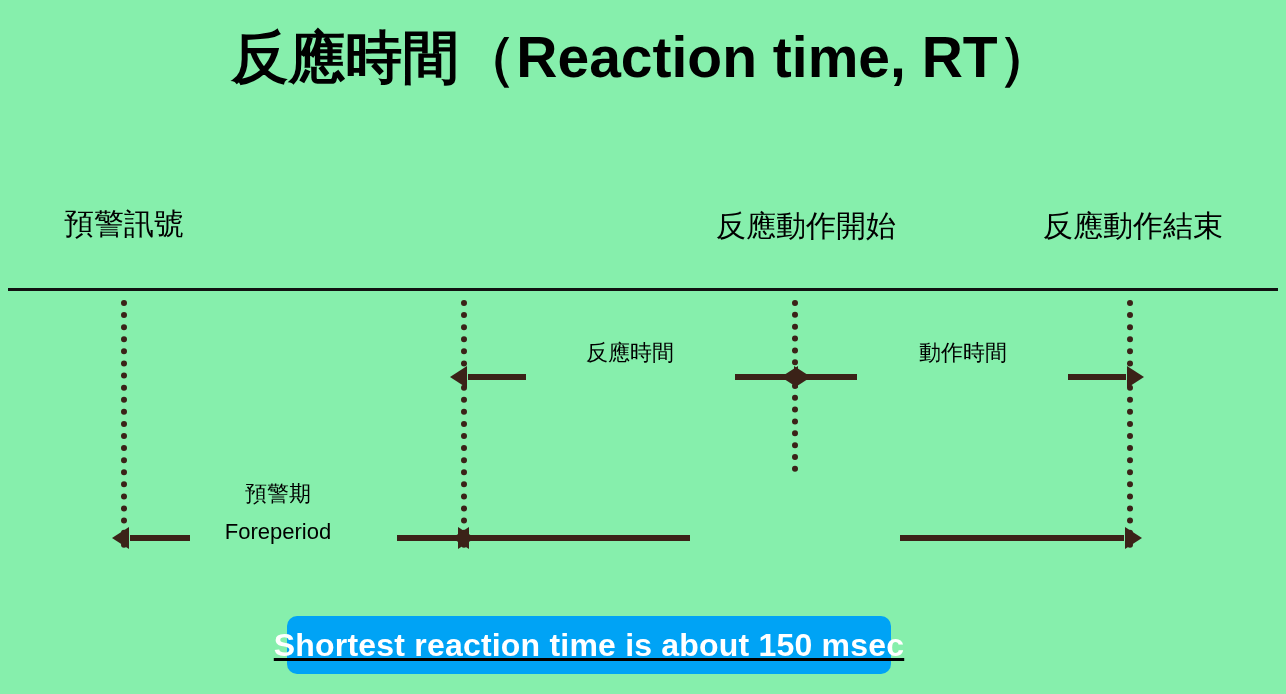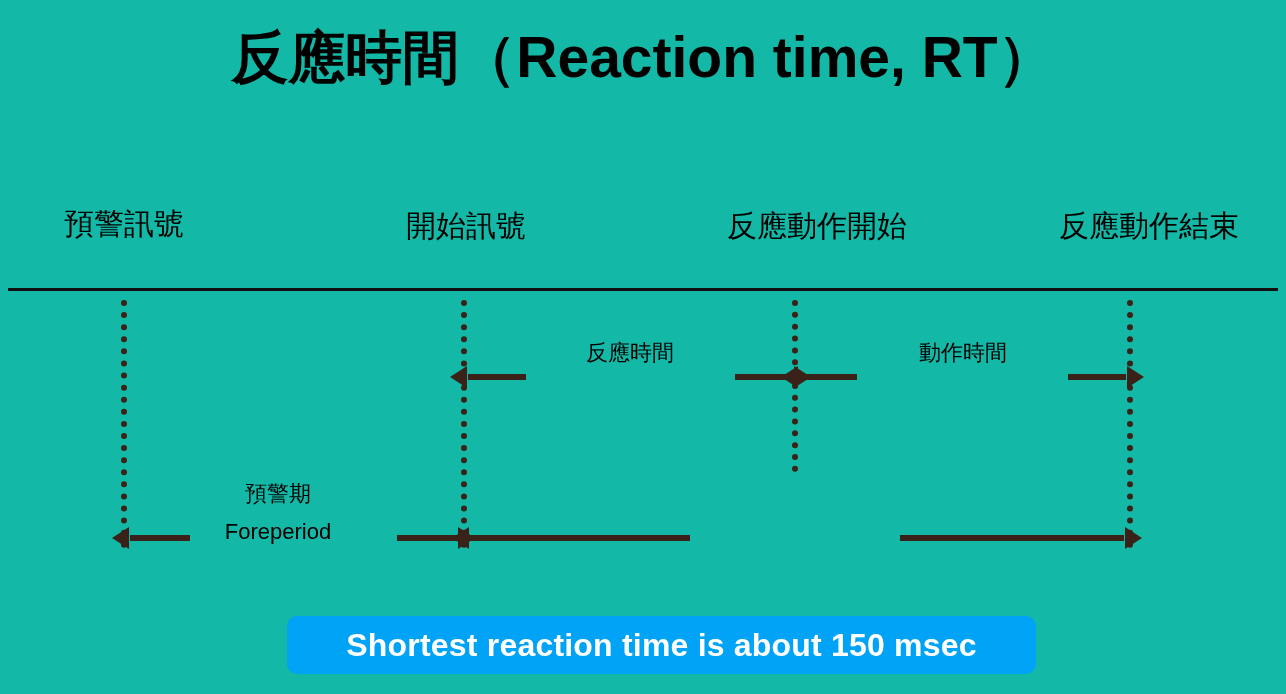--- a/index.html
+++ b/index.html
@@ -8,21 +8,21 @@
     background: #ffffff;
   }
   body {
     font-family: "Liberation Sans", "DejaVu Sans", sans-serif;
     color: #000000;
   }
   #slide {
     position: relative;
     width: 1286px;
     height: 694px;
-    background: #14b8a6;
+    background: #86efac;
     overflow: hidden;
   }
 
   
   .title {
     position: absolute;
     left: 0;
     top: 22px;
     width: 1286px;
     text-align: center;
@@ -103,47 +103,47 @@
   }
   .span-caption .ln2 {
     display: block;
   }
 
   
   .callout {
     position: absolute;
     left: 287px;
     top: 616px;
-    width: 749px;
+    width: 604px;
     height: 58px;
     background: #00A3F5;
     border-radius: 10px;
     display: flex;
     align-items: center;
     justify-content: center;
+    text-decoration: underline;
   }
   .callout-text {
     font-size: 32px;
     font-weight: bold;
     color: #ffffff;
     white-space: nowrap;
     letter-spacing: 0.2px;
   }
 </style>
 </head>
 <body>
 
 <div id="slide">
 
   <div class="title">反應時間（Reaction time, RT）</div>
 
   <div class="event-label" style="left:124px;font-family:Liberation Mono, monospace;">預警訊號</div>
-  <div class="event-label" style="left:466px;">開始訊號</div>
-  <div class="event-label" style="left:806px;margin-left:11px;">反應動作開始</div>
-  <div class="event-label" style="left:1133px;margin-left:16px;">反應動作結束</div>
+  <div class="event-label" style="left:806px;">反應動作開始</div>
+  <div class="event-label" style="left:1133px;">反應動作結束</div>
 
   <div class="baseline"></div>
 
   <div class="vline" style="left:124px; top:300px; height:248px;"></div>
   <div class="vline" style="left:464px; top:300px; height:248px;"></div>
   <div class="vline" style="left:795px; top:300px; height:172px;"></div>
   <div class="vline" style="left:1130px; top:300px; height:248px;"></div>
 
   <div class="arrow left" style="left:468px; top:377px; width:58px;"></div>
   <div class="arrow right" style="left:735px; top:377px; width:58px;"></div>

